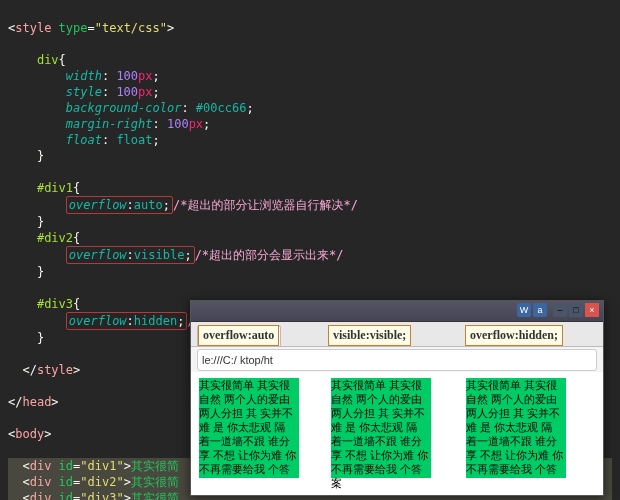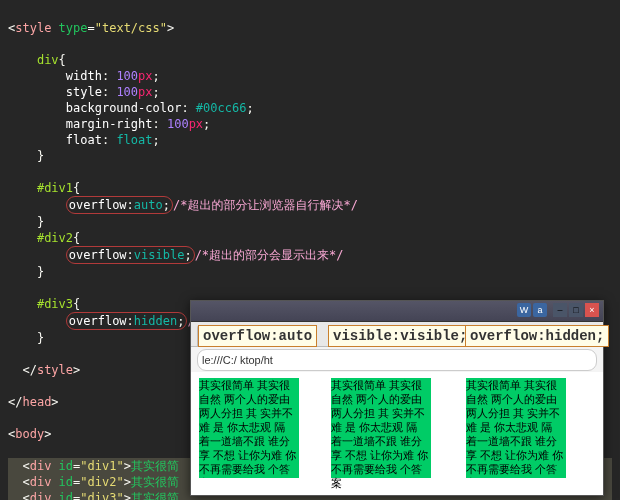--- a/index.html
+++ b/index.html
@@ -9,29 +9,29 @@
     font-family:Consolas,Menlo,monospace;
     font-size:12px;
     color:#ddd;
     position:relative;
     overflow:hidden;
   }
   .code{padding:4px 8px 8px 8px;line-height:16px;white-space:pre}
   .tag{color:#fca5a5}
   .attr{color:#22c55e}
   .str{color:#e6db74}
-  .prop{color:#ffffff;}
+  .prop{color:#14b8a6;font-style:italic}
   .num{color:#ae81ff}
   .unit{color:#f92672}
   .hex{color:#14b8a6}
   .sel{color:#a6e22e}
   .pun{color:#f8f8f2}
   .cmt{color:#f9a8d4}
   .txt{color:#22c55e}
-  .box{border:1px solid #b23a3a;border-radius:9px;padding:0 2px;display:inline-block}
+  .box{border:1px solid #b23a3a;border-radius:2px;padding:0 2px;display:inline-block}
   .hlln{background:#49483e;display:inline-block;width:100%}
 
   
   .browser{
     position:absolute;left:190px;top:300px;
     width:412px;height:194px;
     background:#fff;
     border:1px solid #555;
     box-shadow:0 2px 10px rgba(0,0,0,.6);
     font-family:Arial,sans-serif;
@@ -45,22 +45,22 @@
   .tbr{position:absolute;right:4px;top:2px;display:flex;gap:2px}
   .wbtn{width:14px;height:14px;font-size:9px;color:#000;text-align:center;line-height:14px}
   .wmin,.wmax{background:#4a5568}
   .wcls{background:#d9534f;color:#fff}
   .wicon{position:absolute;right:56px;top:2px;display:flex;gap:2px}
   .wi{width:14px;height:14px;background:#3b66a0;border-radius:2px;color:#fff;font-size:9px;text-align:center;line-height:14px}
   .tabbar{height:24px;background:#e8e8e8;border-bottom:1px solid #bbb;display:flex;align-items:flex-end;padding-left:6px}
   .tab{height:20px;background:#fff;border:1px solid #bbb;border-bottom:none;border-radius:3px 3px 0 0;padding:0 10px;font-size:11px;color:#333;display:flex;align-items:center;gap:6px}
   .tabx{color:#888;font-size:10px}
   .urlbar{height:26px;background:#f4f4f4;border-bottom:1px solid #ccc;display:flex;align-items:center;padding:0 6px;position:relative}
-  .urlfield{flex:1;height:20px;background:#fff;border:1px solid #ccc;border-radius:9px;font-size:11px;color:#333;display:flex;align-items:center;padding:0 4px;overflow:hidden}
-  .label-callout{position:absolute;background:#fffde7;border:1px solid #c97f2d;padding:2px 4px;font-size:14px;color:#333;font-family:Liberation Mono, monospace;font-weight:bold;z-index:20}
+  .urlfield{flex:1;height:20px;background:#fff;border:1px solid #ccc;border-radius:3px;font-size:11px;color:#333;display:flex;align-items:center;padding:0 4px;overflow:hidden}
+  .label-callout{position:absolute;background:#fffde7;border:1px solid #c97f2d;padding:2px 4px;font-size:12px;color:#333;font-family:Liberation Serif, serif;font-weight:bold;z-index:20}
   .lc1{left:198px;top:325px}
   .lc2{left:328px;top:325px}
   .lc3{left:465px;top:325px}
   .page{position:absolute;left:0;right:0;top:71px;bottom:0;background:#fff;overflow:hidden}
   .demo{position:absolute;top:6px;width:100px;height:100px;background:#00cc66;font-size:11px;color:#000;line-height:14px}
   .d1{left:8px;overflow:auto}
   .d2{left:140px;overflow:visible}
   .d3{left:275px;overflow:hidden}
   .demo::-webkit-scrollbar{width:12px;background:#eee}
   .demo::-webkit-scrollbar-thumb{background:#bbb}

